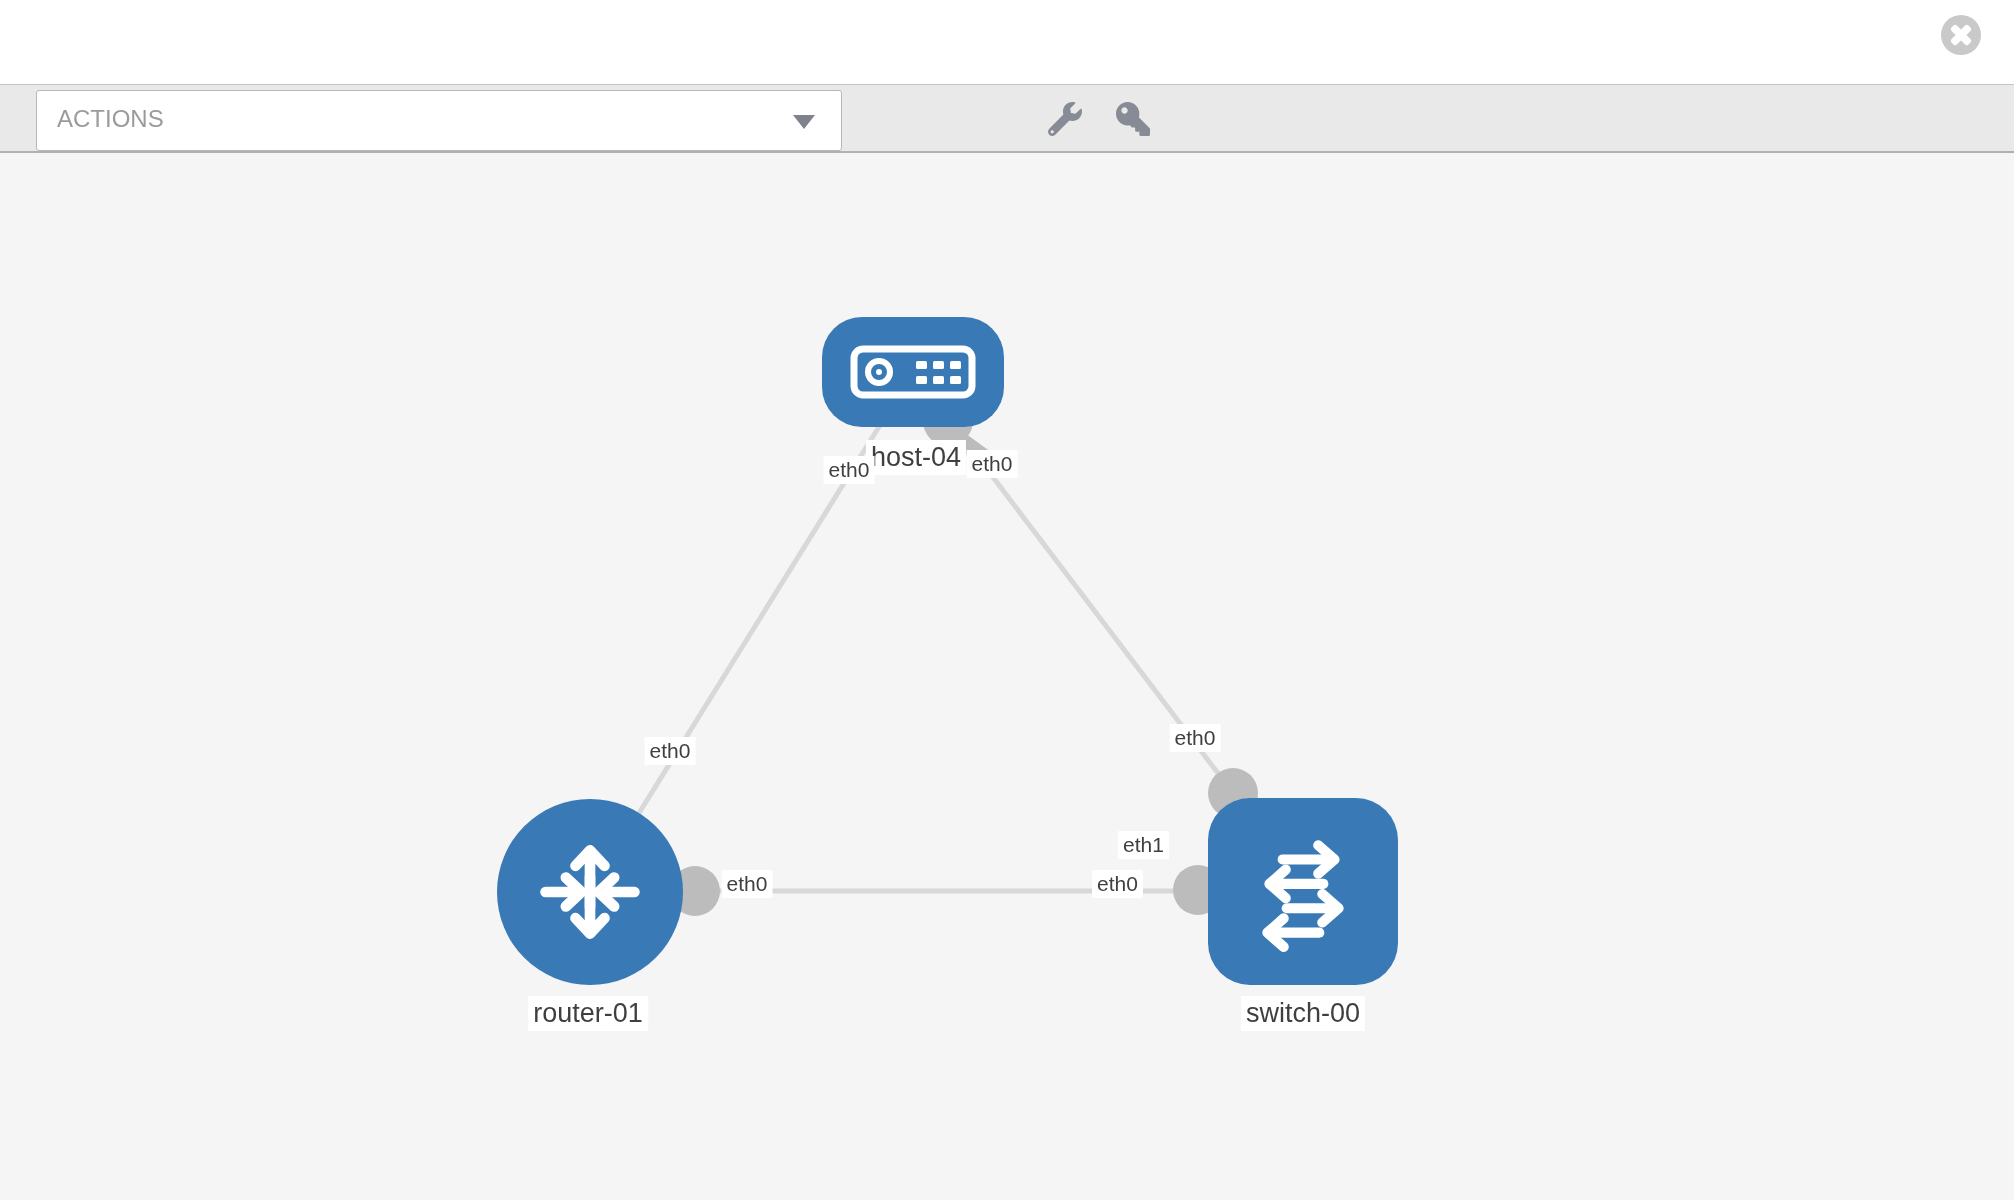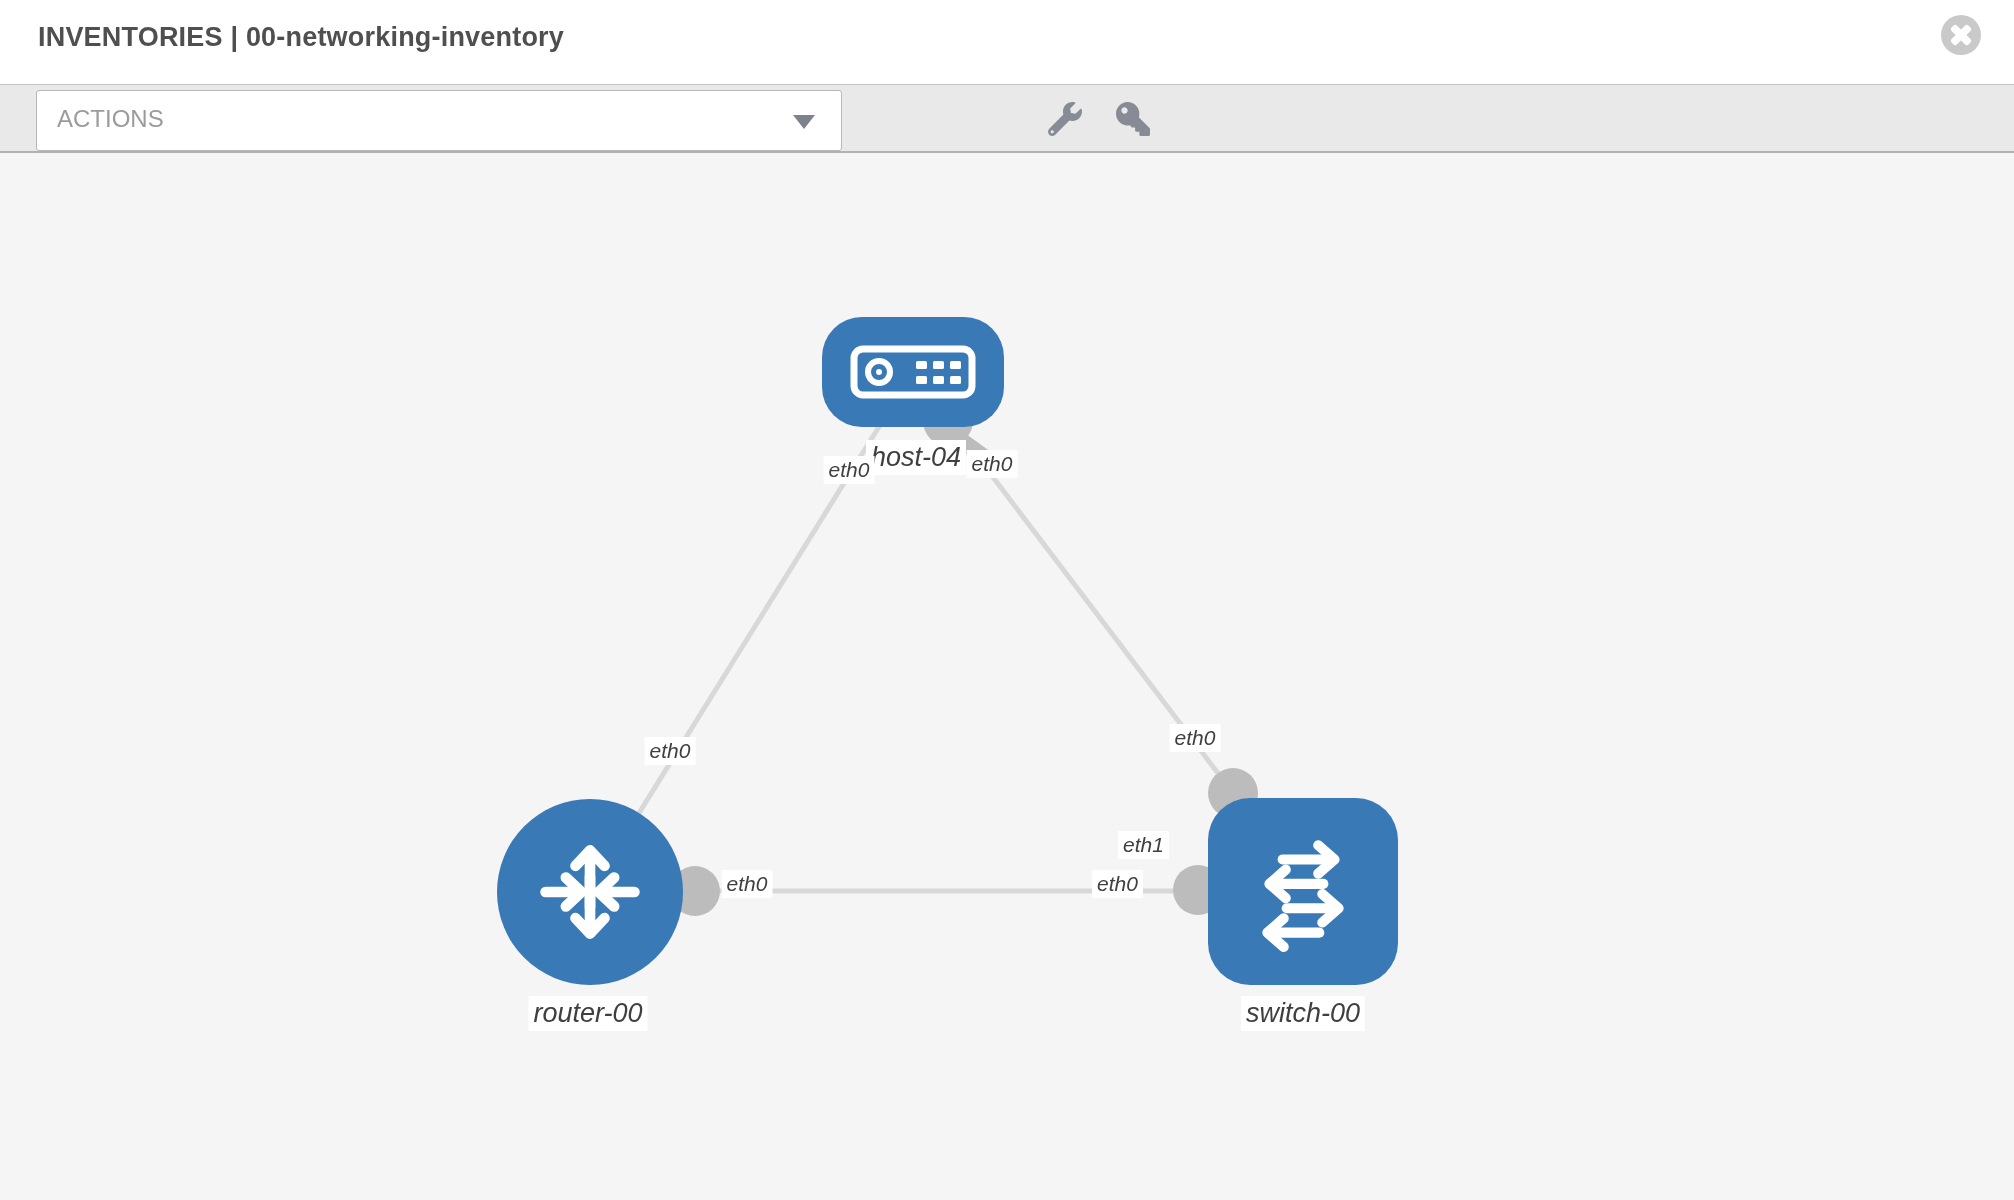--- a/index.html
+++ b/index.html
@@ -29,30 +29,29 @@
 
   
   .canvas { position:absolute; top:153px; left:0; width:2014px; height:1047px; background:#f5f5f5; overflow:hidden; }
   .canvas svg.links { position:absolute; left:0; top:0; }
 
   .node { position:absolute; background:#3879b6; display:flex; align-items:center; justify-content:center; cursor:pointer; }
   .node-host   { left:822px; top:164px; width:182px; height:110px; border-radius:40px; }
   .node-router { left:497px; top:646px; width:186px; height:186px; border-radius:50%; }
   .node-switch { left:1208px; top:645px; width:190px; height:187px; border-radius:42px; }
 
-  .lbl { position:absolute; background:#ffffff; color:#3f3f3f; white-space:nowrap; padding:2px 5px; transform:translateX(-50%);font-style:italic; }
+  .lbl { position:absolute; background:#ffffff; color:#3f3f3f; white-space:nowrap; padding:2px 5px; transform:translateX(-50%); }
   .lbl-node { font-size:27px; }
   .lbl-if { font-size:21px; }
   .lbl-abs { transform:none; }
 </style>
 </head>
 <body>
 
 <div class="header">
-  <div class="page-title">INVENTORIES | 00-networking-inventory</div>
   <button class="close-btn">
     <svg width="42" height="42" viewBox="0 0 42 42">
       <circle cx="21" cy="21" r="20" fill="#c9c9c9"></circle>
       <g fill="#ffffff">
         <rect x="9" y="17.2" width="24" height="7.6" rx="2.4" transform="rotate(45 21 21)"></rect>
         <rect x="9" y="17.2" width="24" height="7.6" rx="2.4" transform="rotate(-45 21 21)"></rect>
       </g>
     </svg>
   </button>
 </div>
@@ -134,21 +133,21 @@
           <path d="M43 38 L27 52 L43 66"></path>
         <path d="M44 76 L92 76"></path>
           <path d="M79 62 L95 76 L79 90"></path>
         <path d="M76 100 L28 100"></path>
           <path d="M41 86 L25 100 L41 114"></path>
       </g>
     </svg>
   </div>
 
   <div class="lbl lbl-node" style="left:916px; top:287px;">host-04</div>
-  <div class="lbl lbl-node" style="left:588px; top:843px;">router-00</div>
+  <div class="lbl lbl-node" style="left:588px; top:843px;">router-01</div>
   <div class="lbl lbl-node" style="left:1303px; top:843px;">switch-00</div>
 
   <div class="lbl lbl-if" style="left:849px; top:303px;">eth0</div>
   <div class="lbl lbl-if" style="left:992px; top:297px;">eth0</div>
   <div class="lbl lbl-if" style="left:670px; top:584px;">eth0</div>
   <div class="lbl lbl-if" style="left:1195px; top:571px;">eth0</div>
   <div class="lbl lbl-if" style="left:747px; top:717px;">eth0</div>
   <div class="lbl lbl-if lbl-abs" style="left:1092px; top:717px;">eth0</div>
   <div class="lbl lbl-if lbl-abs" style="left:1118px; top:678px;">eth1</div>
 

